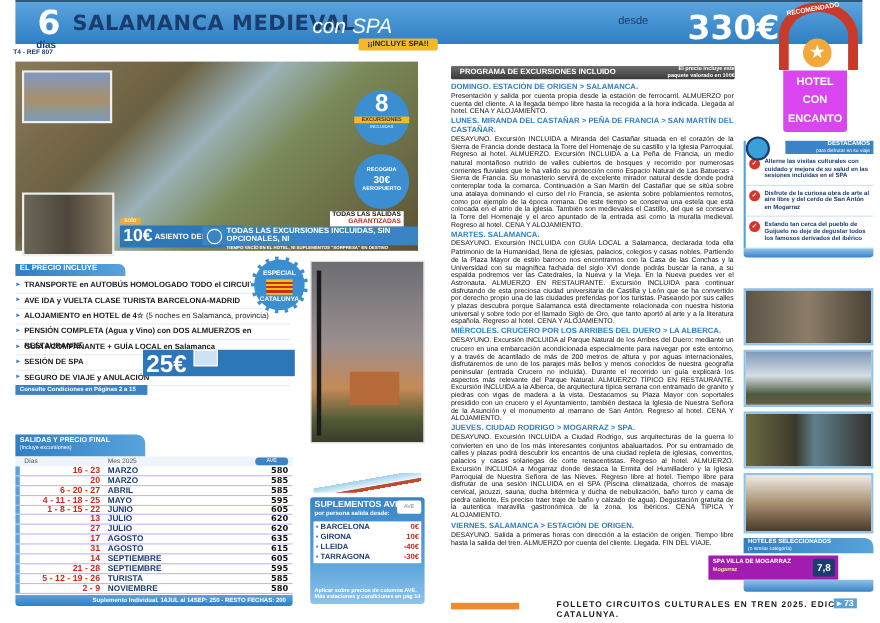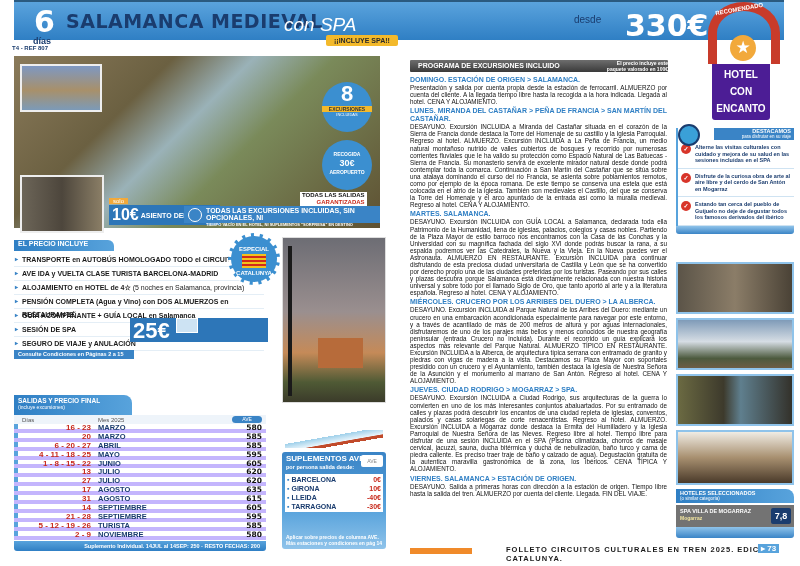--- a/index.html
+++ b/index.html
@@ -5,27 +5,27 @@
 *{box-sizing:border-box;margin:0;padding:0}
 body{width:800px;height:566px;background:#fff;font-family:"Liberation Sans",sans-serif;position:relative;overflow:hidden;color:#111}
 .header{position:absolute;left:14px;top:0;width:770px;height:40px;background:linear-gradient(180deg,#5aa3dd 0%,#2f7fc4 100%);border-top:2px solid #2a5a80}
 .hdr-days{position:absolute;left:20px;top:6px;color:#fff;font-weight:bold;font-size:30px;line-height:28px;font-family:"DejaVu Sans",sans-serif}
 .hdr-dias{position:absolute;left:19px;top:34px;color:#1a3c6e;font-size:9px;font-weight:bold}
 .hdr-title{position:absolute;left:52px;top:8px;color:#1a3c6e;font-weight:bold;font-size:19px;letter-spacing:0.5px;font-family:"DejaVu Sans",sans-serif}
 .hdr-spa{position:absolute;left:270px;top:12px;color:#fff;font-style:italic;font-size:19px;font-family:Liberation Sans, sans-serif}
 .hdr-sub{position:absolute;left:52px;top:30px;color:#fff;font-weight:bold;font-size:13px}
 .spa-ribbon{position:absolute;left:312px;top:33px;background:#f3b92b;color:#2a2a2a;font-size:7px;font-weight:bold;padding:2px 8px;border-radius:2px}
 .ref{position:absolute;left:12px;top:45px;font-size:6px;font-weight:bold;color:#1a3c6e}
-.desde{position:absolute;left:574px;top:14px;color:#1a3c6e;font-size:10px}
+.desde{position:absolute;left:562px;top:14px;color:#1a3c6e;font-size:10px}
 .price{position:absolute;left:625px;top:8px;color:#fff;font-size:30px;font-weight:bold;font-family:"DejaVu Sans",sans-serif}
 .plus{position:absolute;left:588px;top:40px;color:#fff;font-size:12px}
 .rec-badge{position:absolute;left:708px;top:2px;width:72px;height:62px;border-radius:50% 50% 0 0;border:9px solid #c83b2a;border-bottom:none}
 .rec-text{position:absolute;left:715px;top:6px;color:#fff;font-size:6px;font-weight:bold;transform:rotate(-10deg)}
 .rec-star{position:absolute;left:730px;top:35px;width:26px;height:26px;border-radius:50%;background:#f2a93b;color:#fff;text-align:center;font-size:17px;line-height:26px}
-.hotel-box{position:absolute;left:712px;top:64px;width:58px;height:56px;background:#4c1d95;color:#fff;font-weight:bold;font-size:10px;text-align:center;line-height:17px;padding-top:2px;border-radius:0 0 3px 3px}
+.hotel-box{position:absolute;left:712px;top:64px;width:58px;height:56px;background:#d946ef;color:#fff;font-weight:bold;font-size:10px;text-align:center;line-height:17px;padding-top:2px;border-radius:0 0 3px 3px}
 .photo{position:absolute;border:2px solid #eee;overflow:hidden}
 .main-photo{left:14px;top:56px;width:366px;height:172px;border:none;background:linear-gradient(135deg,#8a7a5a 0%,#6b6041 30%,#9ab2b8 45%,#7a8a5a 60%,#5e5032 100%)}
 .inset1{left:20px;top:64px;width:82px;height:48px;background:linear-gradient(180deg,#7e98c2 0%,#a8906a 55%,#7c9ab8 100%)}
 .inset2{left:20px;top:175px;width:84px;height:58px;background:linear-gradient(90deg,#6c6558,#4d463c,#8a7e66)}
 .badge8{position:absolute;left:322px;top:82px;width:50px;height:50px;border-radius:50%;background:#3b8fd0;color:#fff;text-align:center}
 .badge8 .n{font-size:22px;font-weight:bold;line-height:24px;display:block}
 .badge8 .t{font-size:5px;font-weight:bold;background:#f3b92b;color:#333;display:block}
 .badge8 .s{font-size:4px;display:block}
 .recogida{position:absolute;left:322px;top:140px;width:50px;height:50px;border-radius:50%;background:#3b8fd0;color:#fff;text-align:center;font-size:5px;font-weight:bold;padding-top:10px;line-height:9px}
 .recogida .amt{font-size:9px}
@@ -53,21 +53,21 @@
 .city-photo{position:absolute;left:282px;top:237px;width:104px;height:166px;background:linear-gradient(180deg,#6d6d74 0%,#9a8f8f 45%,#c58a58 70%,#4f5a35 88%,#3b3b2a 100%);border:1px solid #ddd}
 .lamp{position:absolute;left:5px;top:8px;width:4px;height:150px;background:#1a1a1a}
 .cathedral{position:absolute;left:35px;top:100px;width:45px;height:30px;background:#b76b3a}
 .sp-title{position:absolute;left:14px;top:395px;width:118px;height:20px;background:linear-gradient(90deg,#2f7fc4,#58a3dc);color:#fff;font-size:6.5px;font-weight:bold;padding:2px 4px;line-height:7px;border-radius:0 8px 0 0}
 .sp-title .sm{font-size:5px;font-weight:normal}
 .sp-table{position:absolute;left:14px;top:415px;width:252px}
 .sp-hdr{height:9px;background:#eef4fa;font-size:6px;color:#555;display:flex;align-items:center;position:relative}
 .sp-hdr .d{width:80px;padding-left:8px}
 .sp-hdr .m{flex:1;padding-left:4px}
 .sp-hdr .ave{width:30px;height:7px;background:#3a84c6;color:#fff;border-radius:4px;font-size:5px;text-align:center;line-height:7px;margin-right:4px}
-.sp-row{height:8.9px;display:flex;align-items:flex-start;border-bottom:4px solid #c4b5fd;font-weight:bold;font-size:8.5px;line-height:8px;position:relative}
+.sp-row{height:8.9px;display:flex;align-items:flex-end;border-bottom:1px solid #c4b5fd;font-weight:bold;font-size:8.5px;line-height:8px;position:relative}
 .sp-row::before{content:"";position:absolute;left:0;top:0;width:4px;height:100%;background:#58a3dc}
 .sp-row .d{width:80px;text-align:right;color:#c82a1c;padding-right:3px;font-size:8px;font-family:"Liberation Sans",sans-serif}
 .sp-row .m{flex:1;padding-left:4px;color:#1a3c6e;font-family:Liberation Sans, sans-serif;font-size:7.5px}
 .sp-row .p{width:30px;text-align:right;color:#111;font-family:"DejaVu Sans",sans-serif;font-size:7.5px;padding-right:4px}
 .sp-foot{position:absolute;left:14px;top:541px;width:252px;height:10px;background:linear-gradient(180deg,#58a3dc,#2f7fc4);color:#fff;font-size:5.5px;font-weight:bold;text-align:right;padding-right:6px;line-height:10px;border-radius:0 0 3px 3px}
 .ave-box{position:absolute;left:282px;top:452px;width:104px;height:97px;background:linear-gradient(180deg,#3a84c6 0%,#58a3dc 60%,#8fc3ea 100%);border-radius:3px}
 .train{position:absolute;left:285px;top:430px;width:98px;height:18px;background:linear-gradient(170deg,transparent 40%,#9fd0ea 40%,#e8f4fb 60%,#c14a2a 62%,#c14a2a 70%,transparent 70%)}
 .ave-hdr{color:#fff;font-size:8px;font-weight:bold;padding:3px 4px 0;line-height:8px}
 .ave-hdr .sm{font-size:5.5px;display:block}
 .ave-logo{position:absolute;right:3px;top:3px;width:22px;height:12px;background:#fff;border-radius:2px;color:#888;font-size:5px;text-align:center;line-height:12px}
@@ -87,21 +87,21 @@
 .dest-item{display:flex;gap:4px;padding:4px 3px;border-bottom:1px solid #cfe3f2;font-size:5.5px;font-weight:bold;color:#1a3c6e;line-height:6.5px}
 .dest-item .dot{flex:0 0 10px;height:10px;border-radius:50%;background:#d8352a;color:#fff;font-size:6px;text-align:center;line-height:10px}
 .dest-foot{position:absolute;left:676px;top:226px;width:118px;height:8px;background:linear-gradient(180deg,#8fc3ea,#3a84c6);border-radius:0 0 3px 3px}
 .side-photo{position:absolute;left:676px;width:118px;border:2px solid #8fc3ea}
 .sp1{top:262px;height:52px;background:linear-gradient(90deg,#5b5448,#8b7d68,#4a4236)}
 .sp2{top:318px;height:52px;background:linear-gradient(180deg,#7f9bb8 0%,#d6dde4 45%,#4c5a3e 80%,#6d5d45 100%)}
 .sp3{top:374px;height:52px;background:linear-gradient(90deg,#6b6a42,#3d3a2c 40%,#5f7f8e 55%,#33312a)}
 .sp4{top:430px;height:55px;background:linear-gradient(180deg,#f0ece4 0%,#a89070 50%,#4a3a2a 100%)}
 .ht-hdr{position:absolute;left:676px;top:489px;width:118px;height:14px;background:linear-gradient(90deg,#2f7fc4,#58a3dc);color:#fff;font-size:5.5px;font-weight:bold;padding:1px 4px;line-height:6px;border-radius:0 8px 0 0}
 .ht-hdr .sm{font-size:4.5px;font-weight:normal}
-.ht-row{position:absolute;left:676px;top:505px;width:118px;height:22px;background:#737373;color:#fff;font-size:5.5px;font-weight:bold;padding:3px 4px;line-height:7px}
+.ht-row{position:absolute;left:644px;top:505px;width:118px;height:22px;background:#a21caf;color:#fff;font-size:5.5px;font-weight:bold;padding:3px 4px;line-height:7px}
 .ht-row .loc{color:#f3e6a0;font-size:5px}
 .ht-score{position:absolute;right:3px;top:3px;width:20px;height:16px;background:#1a3c6e;color:#fff;font-size:9px;text-align:center;line-height:16px;border-radius:2px}
 .ht-foot{position:absolute;left:676px;top:527px;width:118px;height:11px;background:linear-gradient(180deg,#8fc3ea,#3a84c6);border-radius:0 0 3px 3px}
 .footer-bar{position:absolute;left:410px;top:548px;width:62px;height:6px;background:#f08a2a}
 .footer-text{position:absolute;left:506px;top:545px;font-size:7.5px;font-weight:bold;color:#1a1a1a;letter-spacing:1px}
 .page-num{position:absolute;left:758px;top:544px;background:#58a3dc;color:#fff;font-size:8px;font-weight:bold;padding:0 3px}
 </style>
 </head>
 <body>
 

